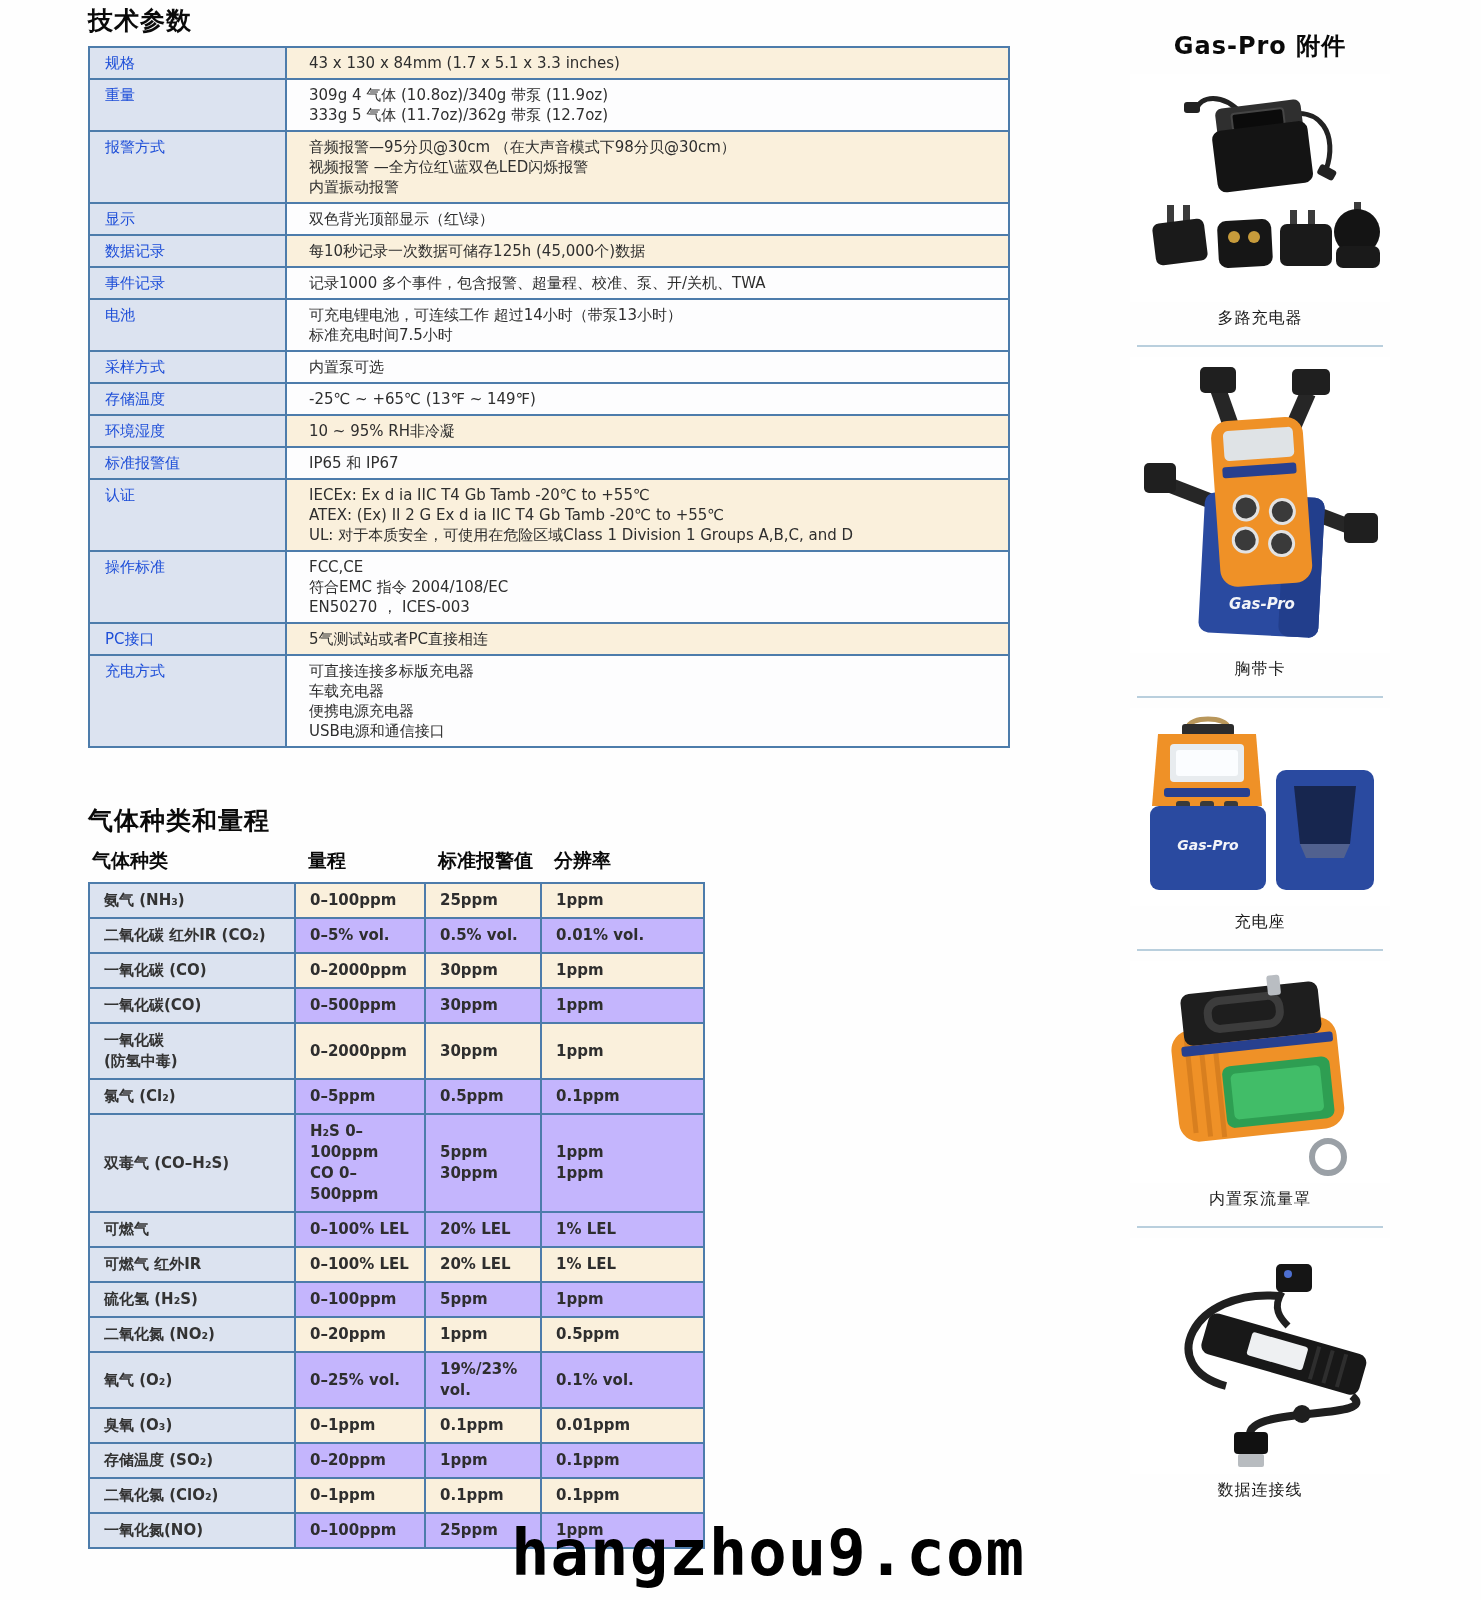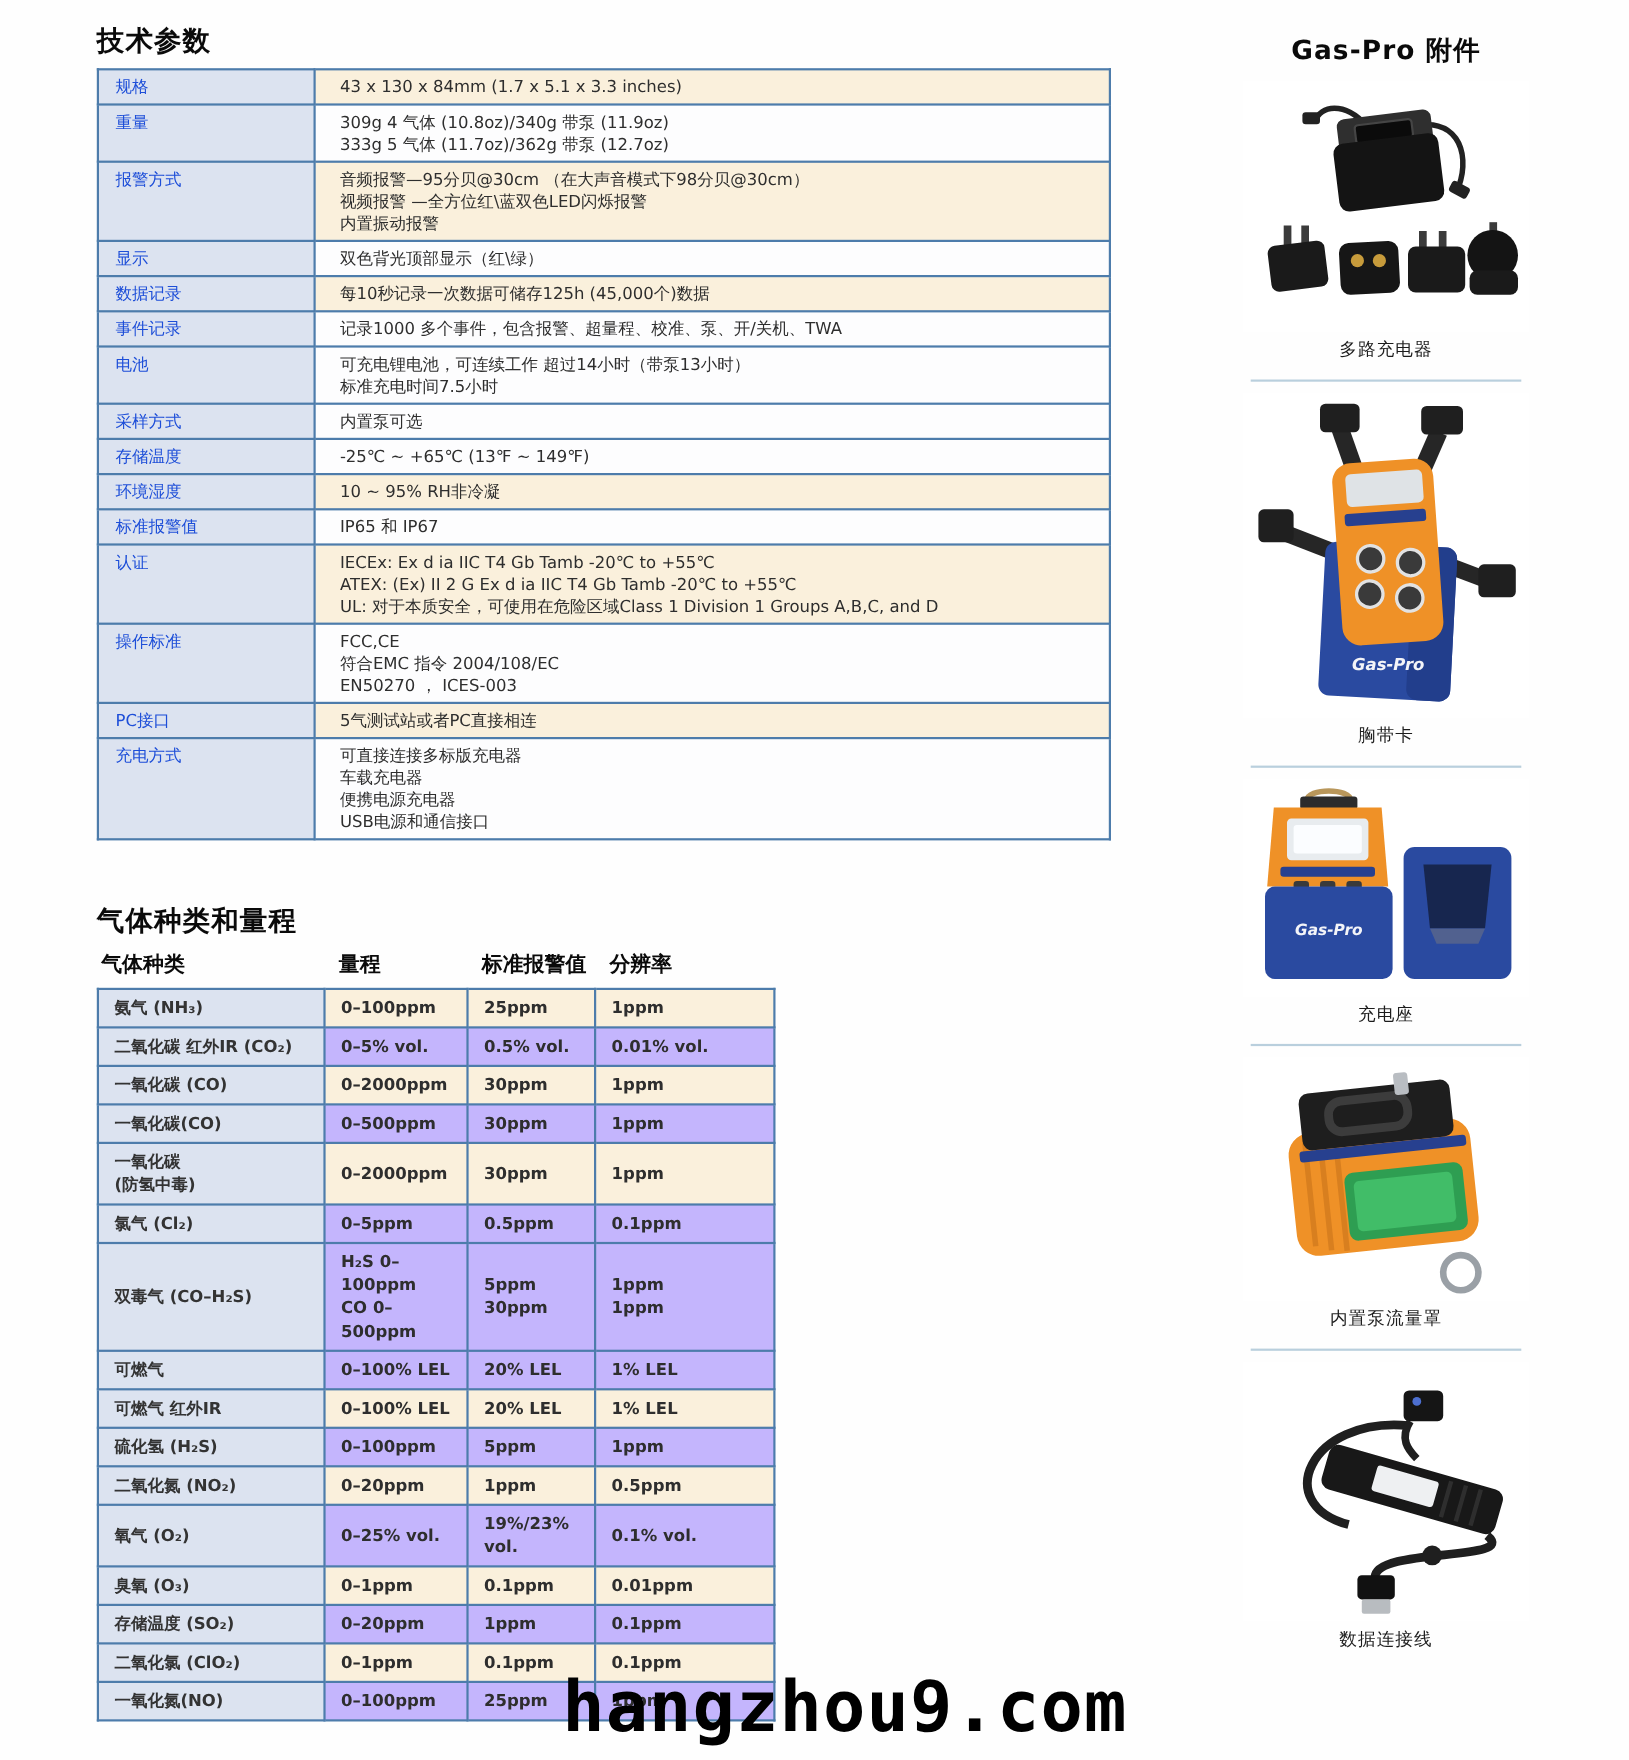--- a/index.html
+++ b/index.html
@@ -11,21 +11,21 @@
     width: 1481px;
     height: 1600px;
     background: #fefefe;
     overflow: hidden;
   }
 
   
   .main-col {
     position: absolute;
     left: 88px;
-    top: 20px;
+    top: 4px;
     width: 922px;
   }
   .section-title {
     font-size: 25px;
     font-weight: 700;
     color: #0a0a0a;
     line-height: 34px;
     margin-bottom: 8px;
     letter-spacing: 1px;
   }

